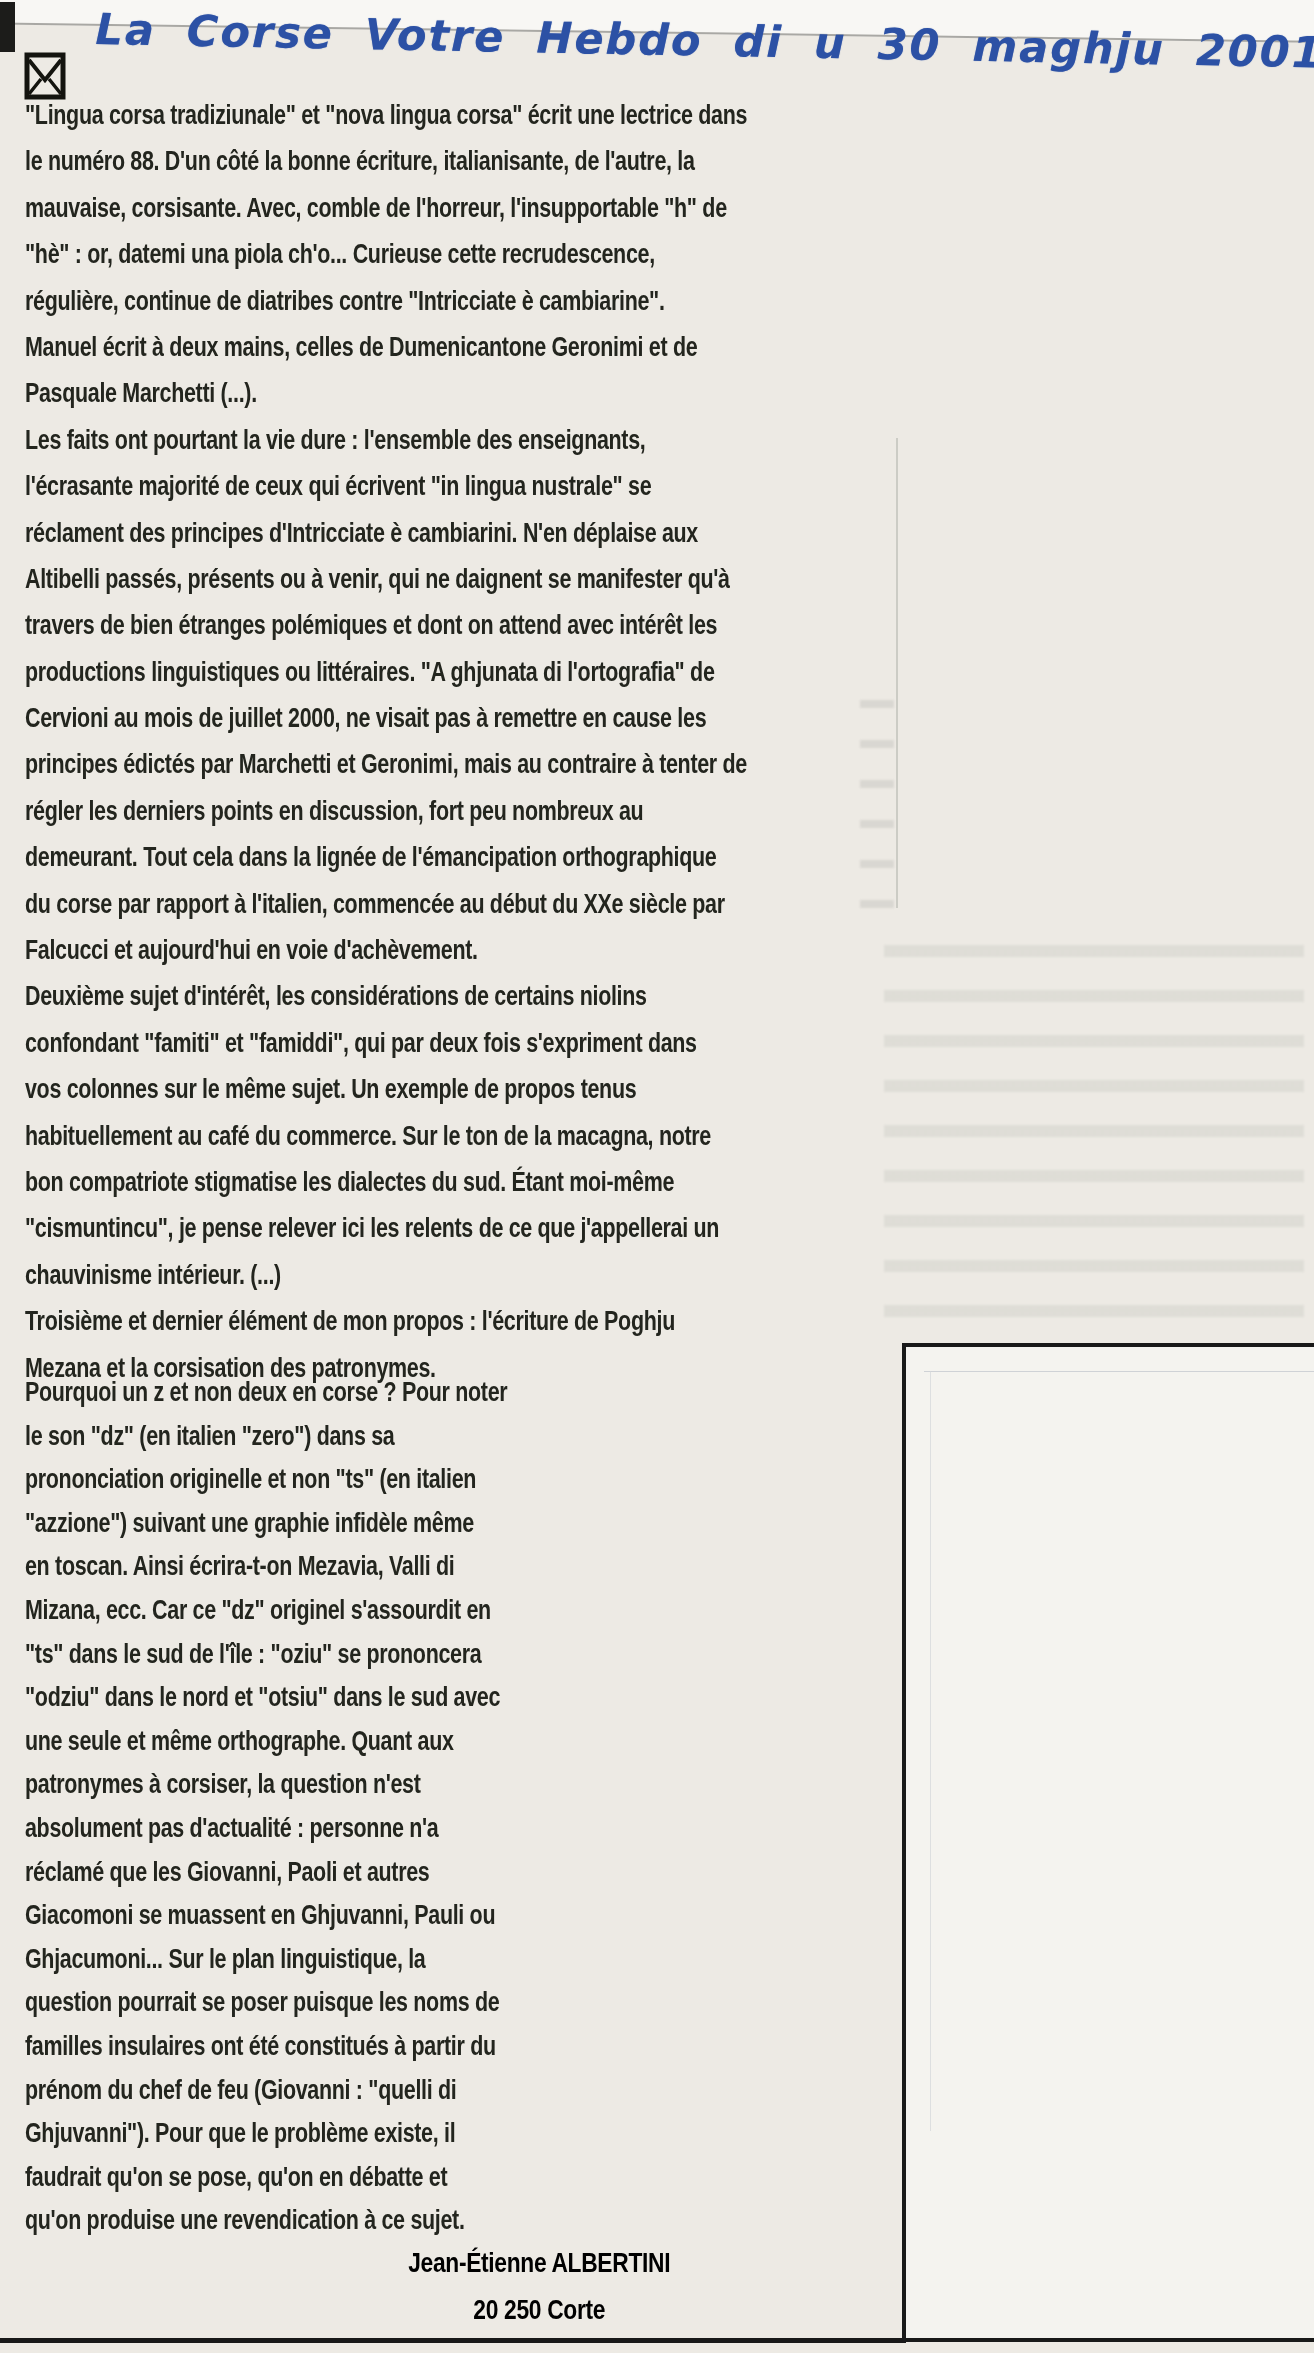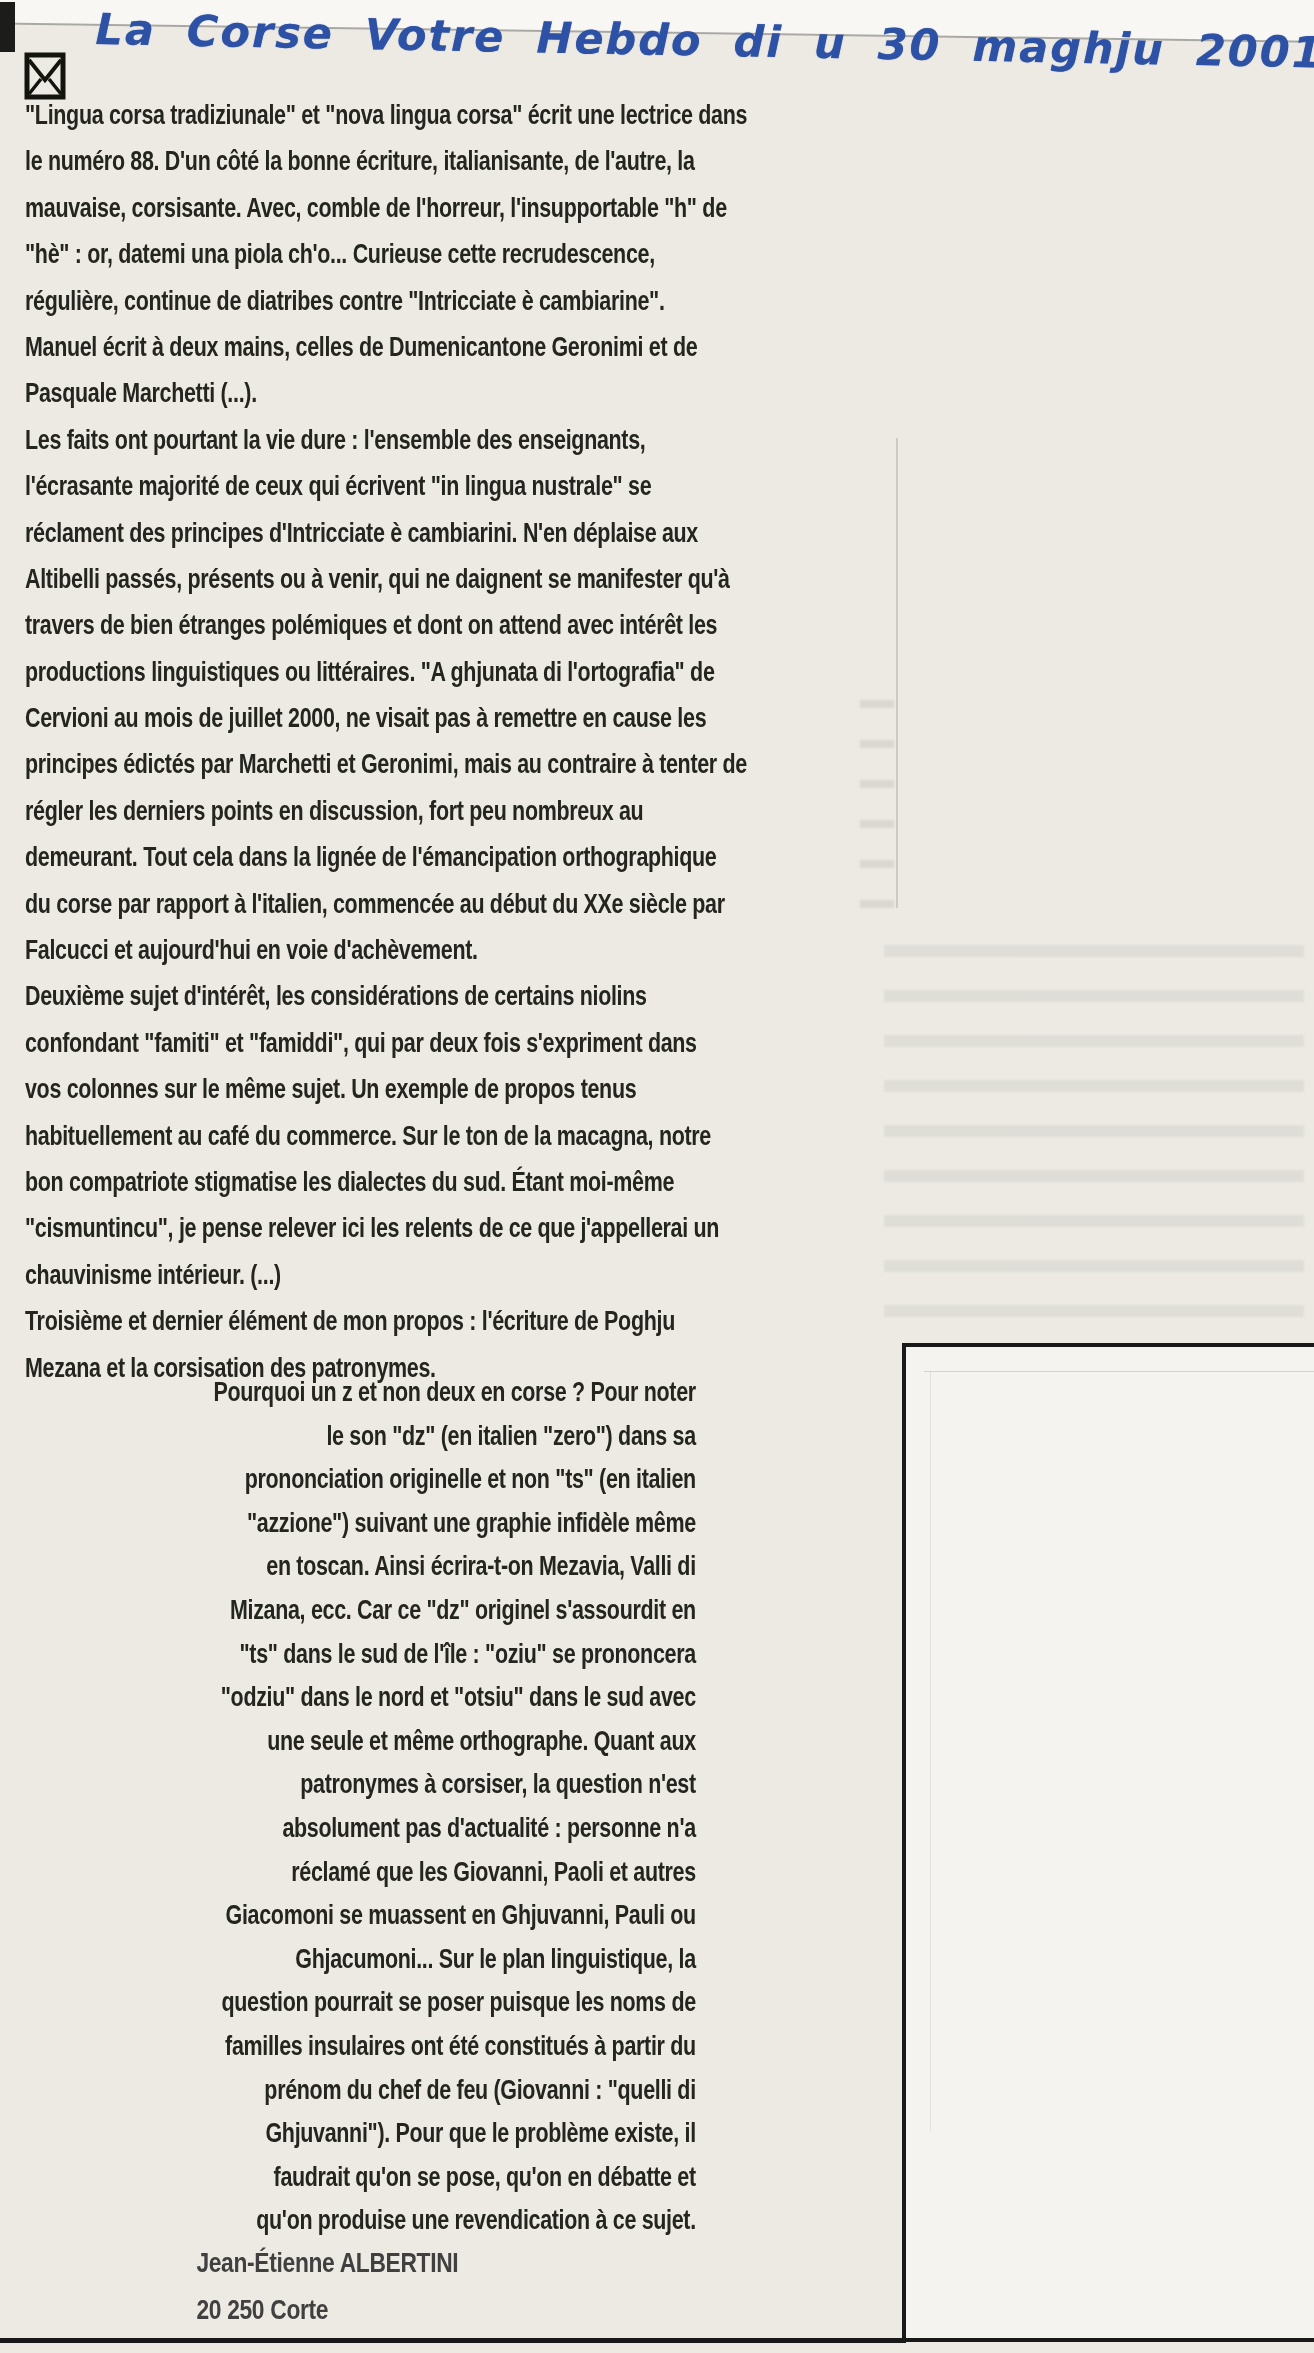--- a/index.html
+++ b/index.html
@@ -21,30 +21,30 @@
   .mail-icon{ position:absolute; left:24px; top:52px; }
   .handwriting{
     position:absolute; left:96px; top:4px; white-space:nowrap;
     font-family:"DejaVu Sans", sans-serif; font-style:italic; font-weight:bold;
     font-size:43px; color:#2c51a5; letter-spacing:2px; word-spacing:14px;
     transform:rotate(1.1deg); transform-origin:left top;
     text-shadow:0 0 1px rgba(44,81,165,.55);
   }
   .body-text{ position:absolute; color:#23251e; font-weight:bold; }
   .full-col{ left:25px; top:95px;  width:870px; }
-  .narrow-col{ left:25px; top:1372px; width:860px;text-align:right; }
+  .narrow-col{ left:25px; top:1372px; width:860px; }
   .tline{
     white-space:pre; font-size:27.5px; letter-spacing:-0.4px;
     transform:scaleX(0.78); transform-origin:left top;
   }
   .full-col .tline{ height:46.4px; line-height:40px; }
   .narrow-col .tline{ height:43.6px; line-height:39px; }
   .signature{
-    position:absolute; left:25px; top:2241px; width:857px; text-align:left;
-    color:#404040; font-weight:bold;
+    position:absolute; left:25px; top:2241px; width:857px; text-align:center;
+    color:#000000; font-weight:bold;
   }
   .signature .sline{
     white-space:pre; font-size:28.5px; letter-spacing:-0.4px; height:47px; line-height:42px;
     transform:scaleX(0.8); transform-origin:right top;
   }
   
   .inset-box{
     position:absolute; left:902px; top:1343px; width:470px; height:999px;
     border:4px solid #191919; background:#f4f3ef; box-sizing:border-box;
   }

